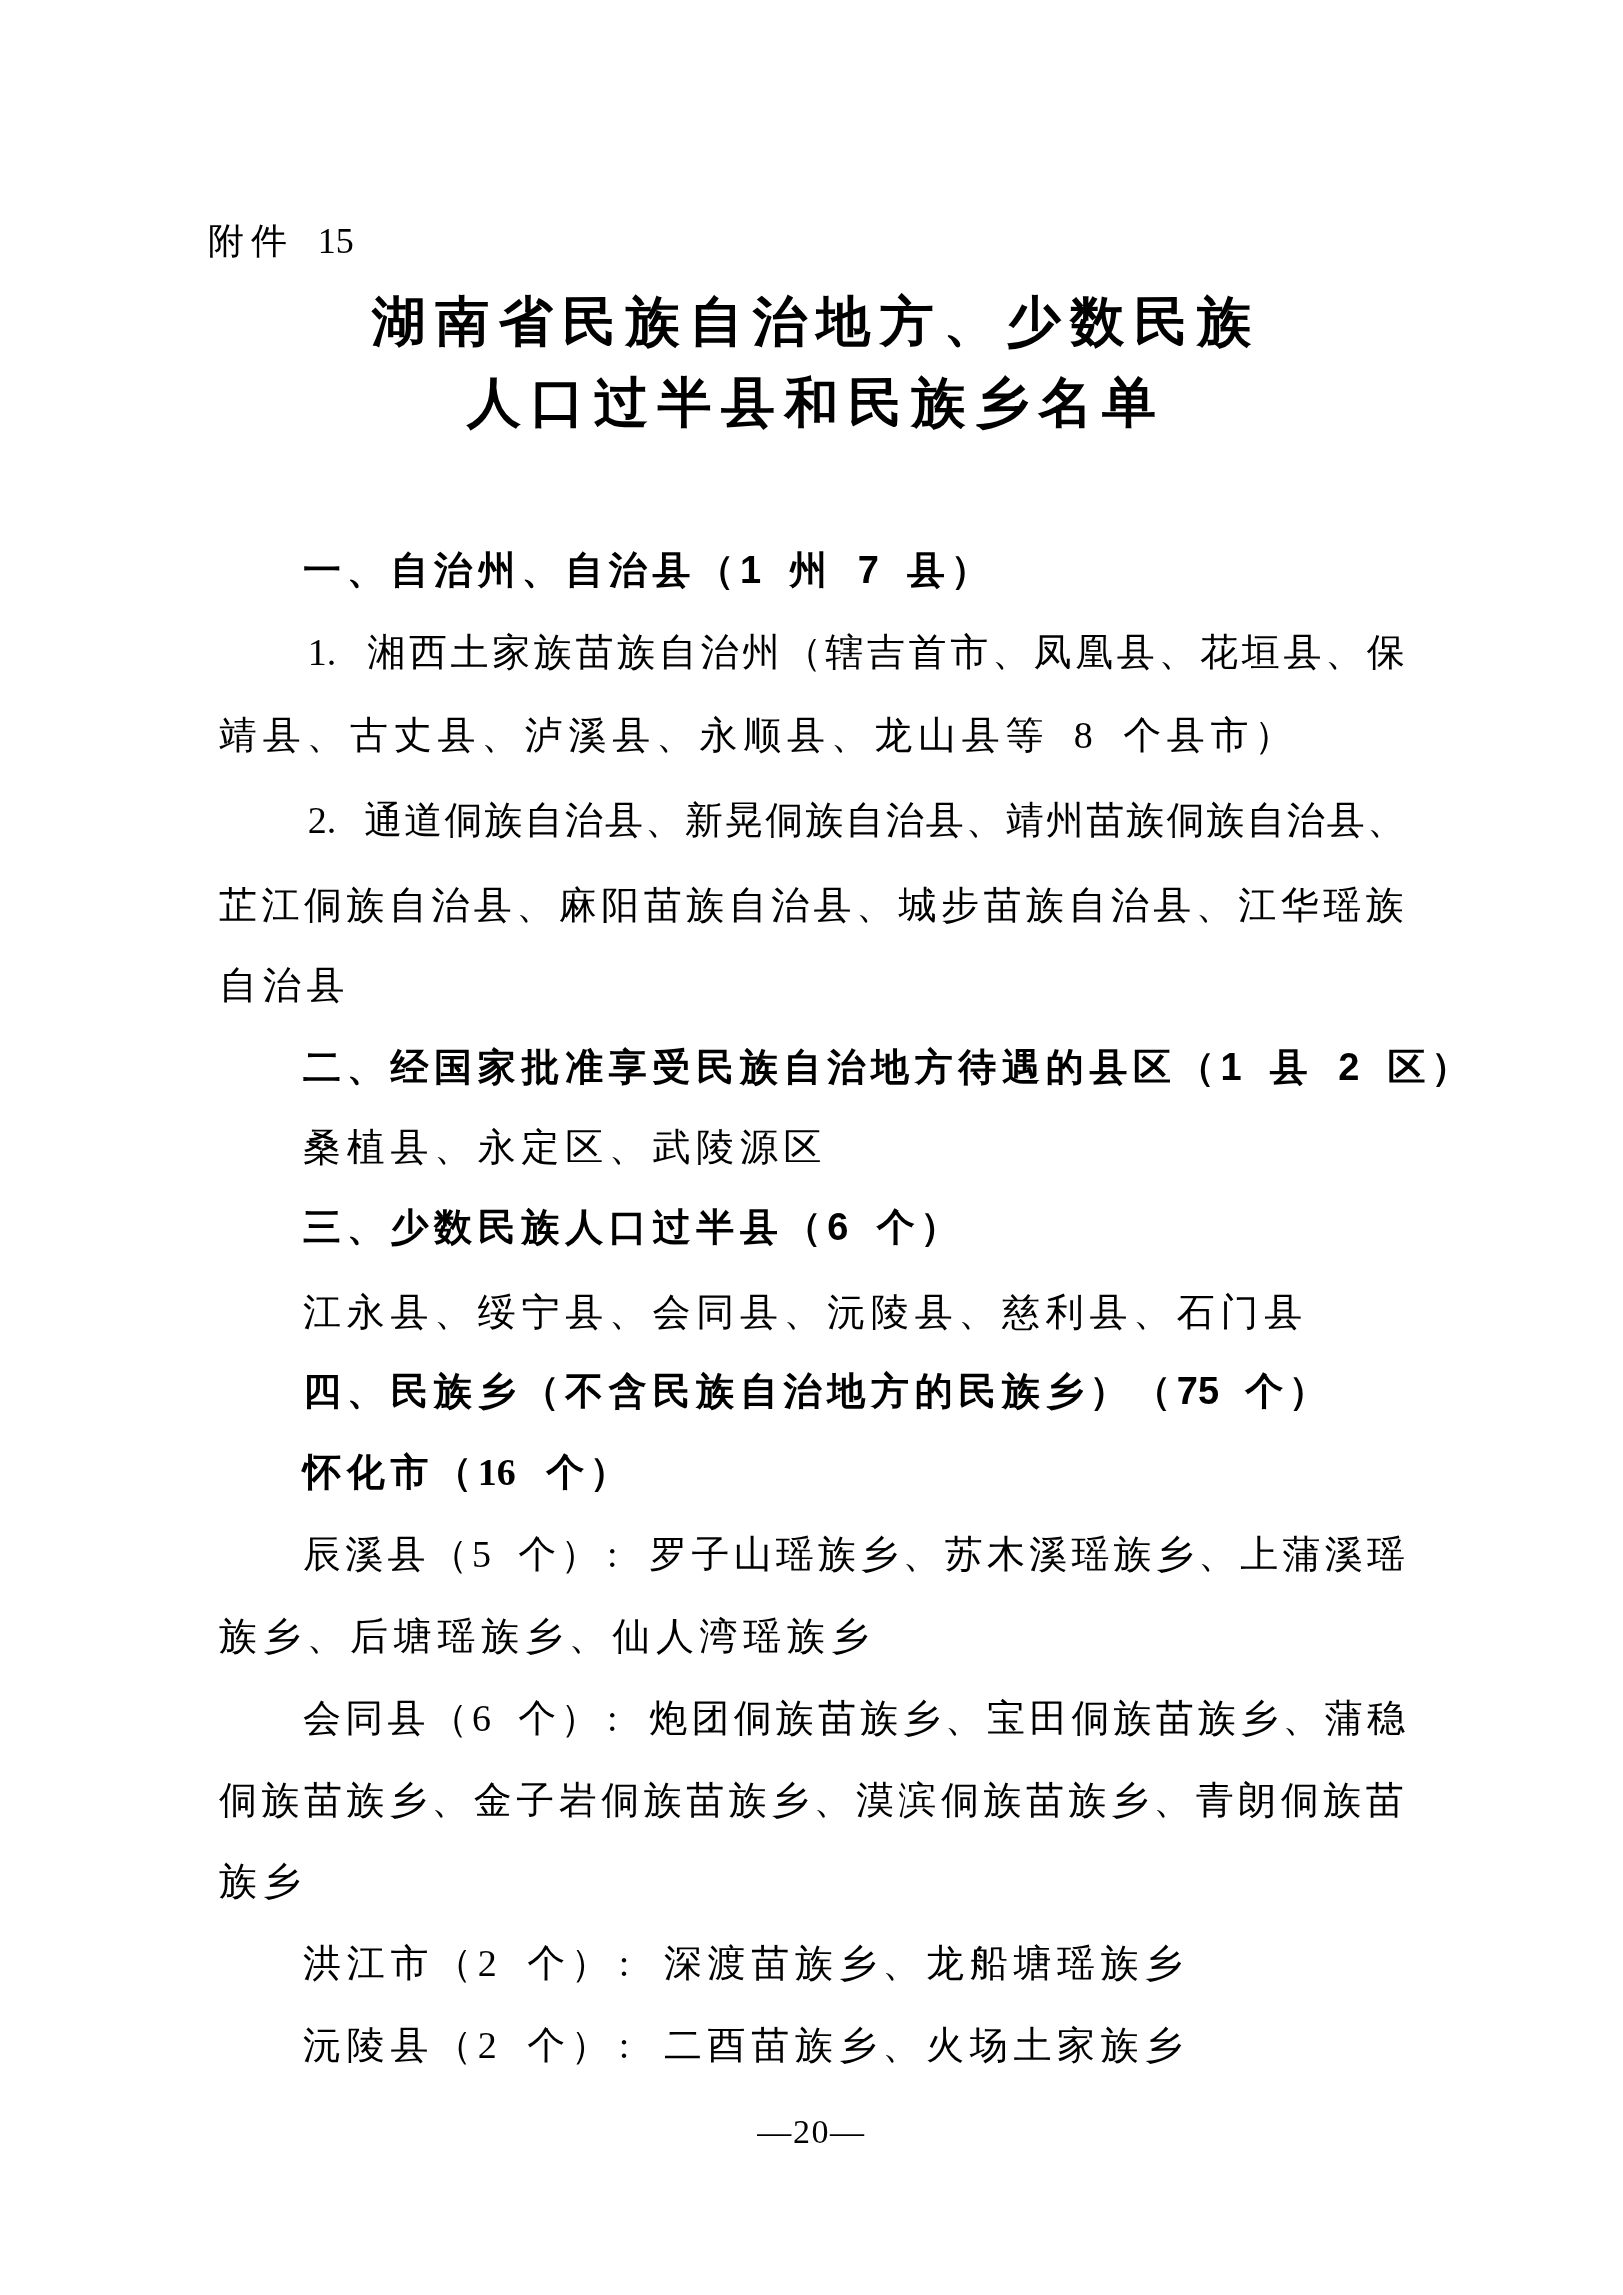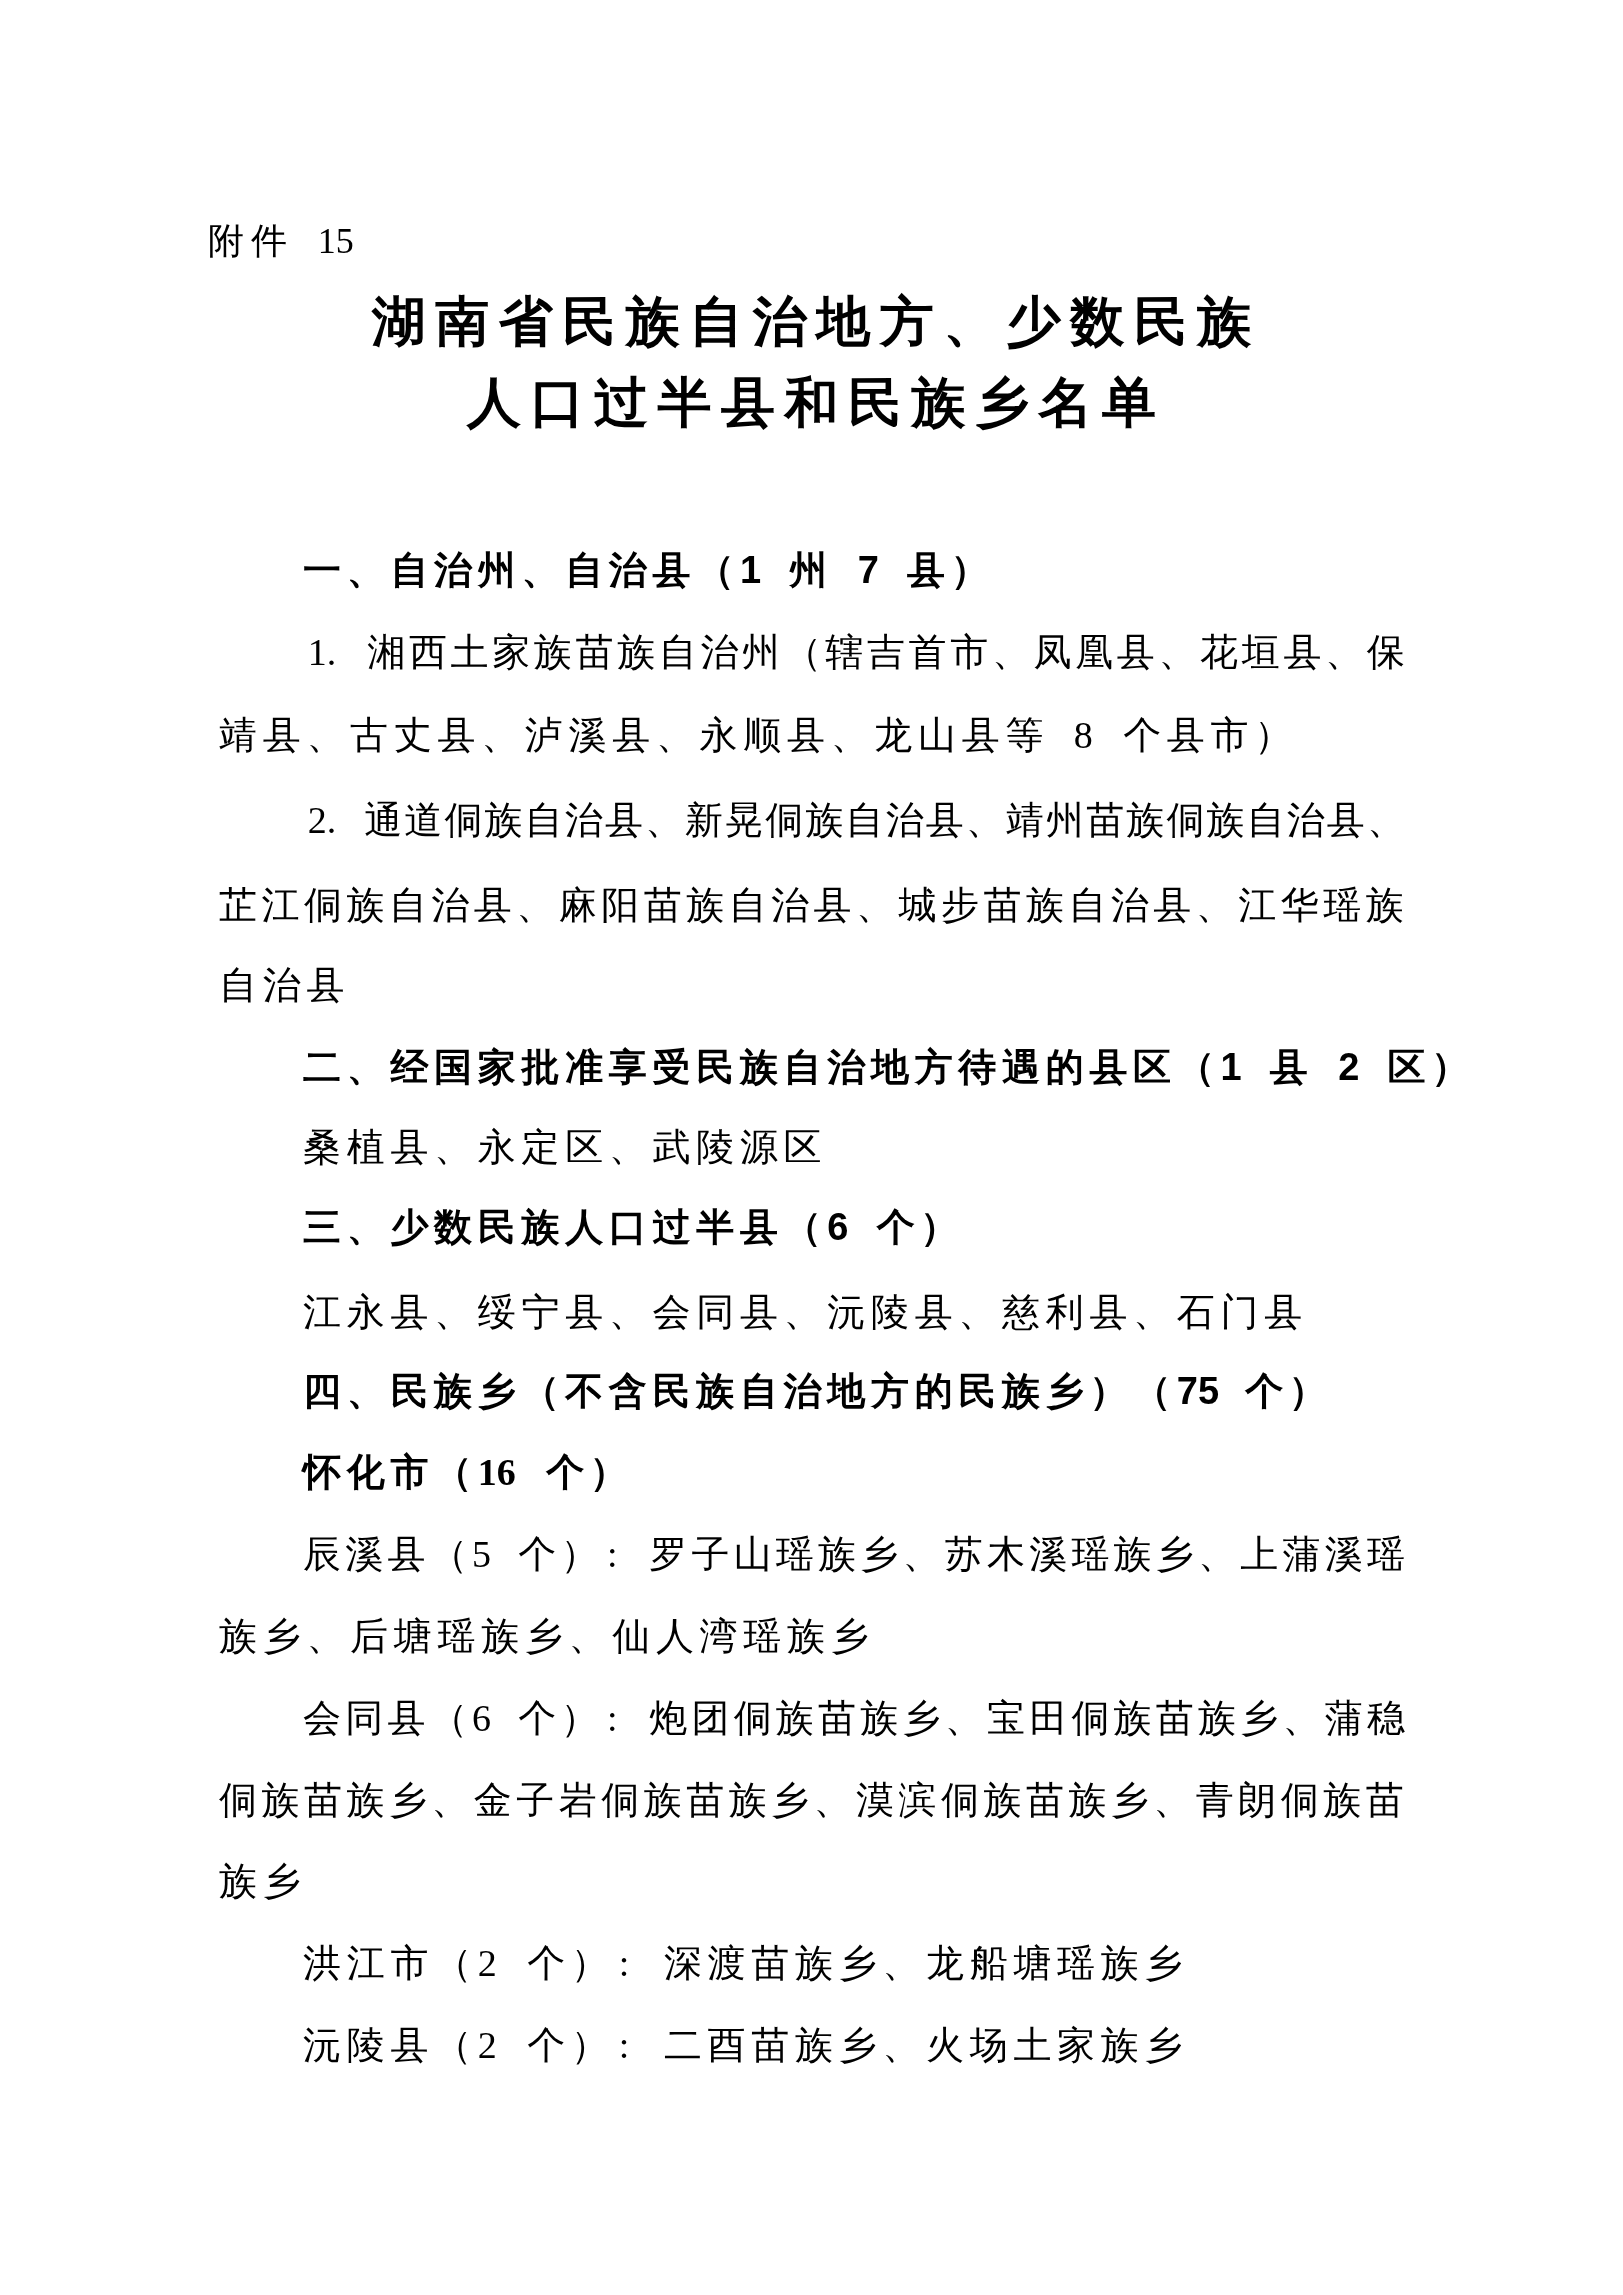--- a/index.html
+++ b/index.html
@@ -45,20 +45,23 @@
   .st-pagenum{
     font-family:"Liberation Serif","DejaVu Serif",serif;
     font-size:34px;font-weight:400;
     letter-spacing:1.6px;
   }
 </style>
 </head>
 <body>
 
 <div id="page">
+  <div class="line st-pagenum" id="page-number-line" style="left: 0px; width: 1623px; justify-content: center; top: 2113px;">
+    <span>—20—</span>
+  </div>
 <div class="line st-attachment" style="top: 219px; height: 46px; left: 207px; column-gap: 4.9px;"><span class="slot" style="width: 38px;">附</span><span class="slot" style="width: 38px;">件</span><span class="slot" style="width: 19px;">&nbsp;</span><span class="slot" style="width: 38px;">15</span></div>
     <div class="line st-title" style="top: 290px; height: 65px; left: 0px; width: 1623px; justify-content: center; column-gap: 6.5px;"><span class="slot" style="width: 57px;">湖</span><span class="slot" style="width: 57px;">南</span><span class="slot" style="width: 57px;">省</span><span class="slot" style="width: 57px;">民</span><span class="slot" style="width: 57px;">族</span><span class="slot" style="width: 57px;">自</span><span class="slot" style="width: 57px;">治</span><span class="slot" style="width: 57px;">地</span><span class="slot" style="width: 57px;">方</span><span class="slot" style="width: 57px;">、</span><span class="slot" style="width: 57px;">少</span><span class="slot" style="width: 57px;">数</span><span class="slot" style="width: 57px;">民</span><span class="slot" style="width: 57px;">族</span></div>
     <div class="line st-title" style="top: 371px; height: 65px; left: 0px; width: 1623px; justify-content: center; column-gap: 6.5px;"><span class="slot" style="width: 57px;">人</span><span class="slot" style="width: 57px;">口</span><span class="slot" style="width: 57px;">过</span><span class="slot" style="width: 57px;">半</span><span class="slot" style="width: 57px;">县</span><span class="slot" style="width: 57px;">和</span><span class="slot" style="width: 57px;">民</span><span class="slot" style="width: 57px;">族</span><span class="slot" style="width: 57px;">乡</span><span class="slot" style="width: 57px;">名</span><span class="slot" style="width: 57px;">单</span></div>
     <div class="line st-heading" style="top: 548px; height: 46px; left: 303px; column-gap: 5.7px;"><span class="slot" style="width: 38px;">一</span><span class="slot" style="width: 38px;">、</span><span class="slot" style="width: 38px;">自</span><span class="slot" style="width: 38px;">治</span><span class="slot" style="width: 38px;">州</span><span class="slot" style="width: 38px;">、</span><span class="slot" style="width: 38px;">自</span><span class="slot" style="width: 38px;">治</span><span class="slot" style="width: 38px;">县</span><span class="slot" style="width: 38px;">（</span><span class="slot" style="width: 19px;">1</span><span class="slot" style="width: 19px;">&nbsp;</span><span class="slot" style="width: 38px;">州</span><span class="slot" style="width: 19px;">&nbsp;</span><span class="slot" style="width: 19px;">7</span><span class="slot" style="width: 19px;">&nbsp;</span><span class="slot" style="width: 38px;">县</span><span class="slot" style="width: 38px;">）</span></div>
     <div class="line st-body" style="top: 630px; height: 46px; left: 303px; width: 1102px; justify-content: space-between;"><span class="slot" style="width: 38px;">1.</span><span class="slot" style="width: 19px;">&nbsp;</span><span class="slot" style="width: 38px;">湘</span><span class="slot" style="width: 38px;">西</span><span class="slot" style="width: 38px;">土</span><span class="slot" style="width: 38px;">家</span><span class="slot" style="width: 38px;">族</span><span class="slot" style="width: 38px;">苗</span><span class="slot" style="width: 38px;">族</span><span class="slot" style="width: 38px;">自</span><span class="slot" style="width: 38px;">治</span><span class="slot" style="width: 38px;">州</span><span class="slot" style="width: 38px;">（</span><span class="slot" style="width: 38px;">辖</span><span class="slot" style="width: 38px;">吉</span><span class="slot" style="width: 38px;">首</span><span class="slot" style="width: 38px;">市</span><span class="slot" style="width: 38px;">、</span><span class="slot" style="width: 38px;">凤</span><span class="slot" style="width: 38px;">凰</span><span class="slot" style="width: 38px;">县</span><span class="slot" style="width: 38px;">、</span><span class="slot" style="width: 38px;">花</span><span class="slot" style="width: 38px;">垣</span><span class="slot" style="width: 38px;">县</span><span class="slot" style="width: 38px;">、</span><span class="slot" style="width: 38px;">保</span></div>
     <div class="line st-body" style="top: 713px; height: 46px; left: 219px; column-gap: 5.7px;"><span class="slot" style="width: 38px;">靖</span><span class="slot" style="width: 38px;">县</span><span class="slot" style="width: 38px;">、</span><span class="slot" style="width: 38px;">古</span><span class="slot" style="width: 38px;">丈</span><span class="slot" style="width: 38px;">县</span><span class="slot" style="width: 38px;">、</span><span class="slot" style="width: 38px;">泸</span><span class="slot" style="width: 38px;">溪</span><span class="slot" style="width: 38px;">县</span><span class="slot" style="width: 38px;">、</span><span class="slot" style="width: 38px;">永</span><span class="slot" style="width: 38px;">顺</span><span class="slot" style="width: 38px;">县</span><span class="slot" style="width: 38px;">、</span><span class="slot" style="width: 38px;">龙</span><span class="slot" style="width: 38px;">山</span><span class="slot" style="width: 38px;">县</span><span class="slot" style="width: 38px;">等</span><span class="slot" style="width: 19px;">&nbsp;</span><span class="slot" style="width: 19px;">8</span><span class="slot" style="width: 19px;">&nbsp;</span><span class="slot" style="width: 38px;">个</span><span class="slot" style="width: 38px;">县</span><span class="slot" style="width: 38px;">市</span><span class="slot" style="width: 38px;">）</span></div>
     <div class="line st-body" style="top: 798px; height: 46px; left: 303px; width: 1102px; justify-content: space-between;"><span class="slot" style="width: 38px;">2.</span><span class="slot" style="width: 19px;">&nbsp;</span><span class="slot" style="width: 38px;">通</span><span class="slot" style="width: 38px;">道</span><span class="slot" style="width: 38px;">侗</span><span class="slot" style="width: 38px;">族</span><span class="slot" style="width: 38px;">自</span><span class="slot" style="width: 38px;">治</span><span class="slot" style="width: 38px;">县</span><span class="slot" style="width: 38px;">、</span><span class="slot" style="width: 38px;">新</span><span class="slot" style="width: 38px;">晃</span><span class="slot" style="width: 38px;">侗</span><span class="slot" style="width: 38px;">族</span><span class="slot" style="width: 38px;">自</span><span class="slot" style="width: 38px;">治</span><span class="slot" style="width: 38px;">县</span><span class="slot" style="width: 38px;">、</span><span class="slot" style="width: 38px;">靖</span><span class="slot" style="width: 38px;">州</span><span class="slot" style="width: 38px;">苗</span><span class="slot" style="width: 38px;">族</span><span class="slot" style="width: 38px;">侗</span><span class="slot" style="width: 38px;">族</span><span class="slot" style="width: 38px;">自</span><span class="slot" style="width: 38px;">治</span><span class="slot" style="width: 38px;">县</span><span class="slot" style="width: 38px;">、</span></div>
     <div class="line st-body" style="top: 883px; height: 46px; left: 219px; width: 1185px; justify-content: space-between;"><span class="slot" style="width: 38px;">芷</span><span class="slot" style="width: 38px;">江</span><span class="slot" style="width: 38px;">侗</span><span class="slot" style="width: 38px;">族</span><span class="slot" style="width: 38px;">自</span><span class="slot" style="width: 38px;">治</span><span class="slot" style="width: 38px;">县</span><span class="slot" style="width: 38px;">、</span><span class="slot" style="width: 38px;">麻</span><span class="slot" style="width: 38px;">阳</span><span class="slot" style="width: 38px;">苗</span><span class="slot" style="width: 38px;">族</span><span class="slot" style="width: 38px;">自</span><span class="slot" style="width: 38px;">治</span><span class="slot" style="width: 38px;">县</span><span class="slot" style="width: 38px;">、</span><span class="slot" style="width: 38px;">城</span><span class="slot" style="width: 38px;">步</span><span class="slot" style="width: 38px;">苗</span><span class="slot" style="width: 38px;">族</span><span class="slot" style="width: 38px;">自</span><span class="slot" style="width: 38px;">治</span><span class="slot" style="width: 38px;">县</span><span class="slot" style="width: 38px;">、</span><span class="slot" style="width: 38px;">江</span><span class="slot" style="width: 38px;">华</span><span class="slot" style="width: 38px;">瑶</span><span class="slot" style="width: 38px;">族</span></div>
     <div class="line st-body" style="top: 963px; height: 46px; left: 219px; column-gap: 5.7px;"><span class="slot" style="width: 38px;">自</span><span class="slot" style="width: 38px;">治</span><span class="slot" style="width: 38px;">县</span></div>
     <div class="line st-heading" style="top: 1045px; height: 46px; left: 303px; column-gap: 5.7px;"><span class="slot" style="width: 38px;">二</span><span class="slot" style="width: 38px;">、</span><span class="slot" style="width: 38px;">经</span><span class="slot" style="width: 38px;">国</span><span class="slot" style="width: 38px;">家</span><span class="slot" style="width: 38px;">批</span><span class="slot" style="width: 38px;">准</span><span class="slot" style="width: 38px;">享</span><span class="slot" style="width: 38px;">受</span><span class="slot" style="width: 38px;">民</span><span class="slot" style="width: 38px;">族</span><span class="slot" style="width: 38px;">自</span><span class="slot" style="width: 38px;">治</span><span class="slot" style="width: 38px;">地</span><span class="slot" style="width: 38px;">方</span><span class="slot" style="width: 38px;">待</span><span class="slot" style="width: 38px;">遇</span><span class="slot" style="width: 38px;">的</span><span class="slot" style="width: 38px;">县</span><span class="slot" style="width: 38px;">区</span><span class="slot" style="width: 38px;">（</span><span class="slot" style="width: 19px;">1</span><span class="slot" style="width: 19px;">&nbsp;</span><span class="slot" style="width: 38px;">县</span><span class="slot" style="width: 19px;">&nbsp;</span><span class="slot" style="width: 19px;">2</span><span class="slot" style="width: 19px;">&nbsp;</span><span class="slot" style="width: 38px;">区</span><span class="slot" style="width: 38px;">）</span></div>

